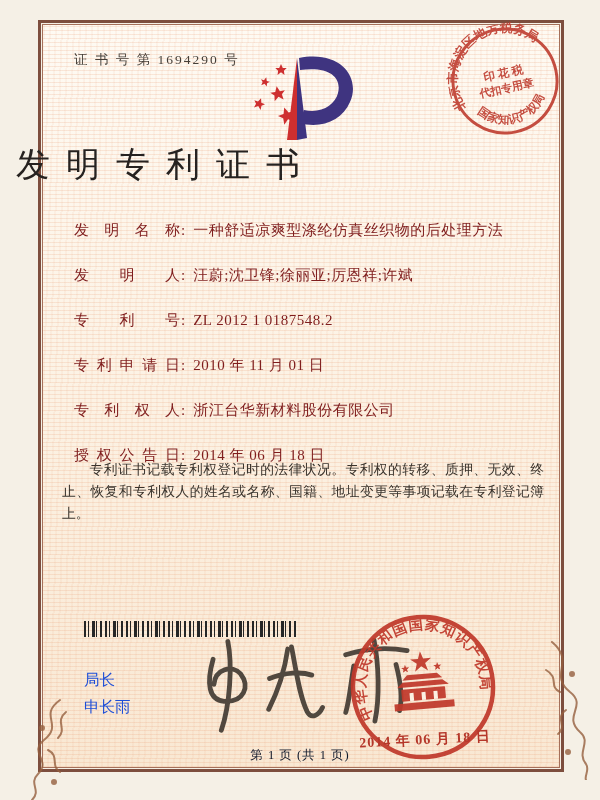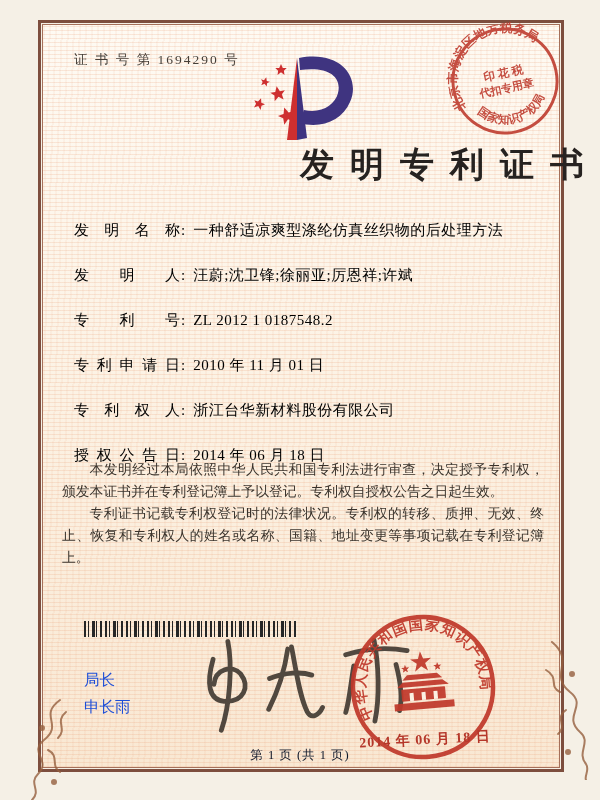--- a/index.html
+++ b/index.html
@@ -19,25 +19,25 @@
       repeating-linear-gradient(92deg, rgba(226,140,96,0.07) 0 2px, rgba(255,255,255,0) 2px 6px),
       repeating-linear-gradient(0deg, rgba(231,152,110,0.20) 0 1px, rgba(0,0,0,0) 1px 4px),
       linear-gradient(180deg,#fefaf3 0%,#fcf2e4 50%,#f9e8d3 100%);
   }
   .cert-no{
     position:absolute;left:74px;top:51px;font-size:13.5px;letter-spacing:2px;color:#453e37;
   }
   .logo{position:absolute;left:237px;top:52px;width:130px;height:94px;}
   .tax-stamp{position:absolute;left:448px;top:24px;width:114px;height:114px;transform:rotate(-12deg);opacity:.92;}
   .title{
-    position:absolute;left:0;right:0;top:142px;text-align:right;
-    font-size:34px;font-weight:bold;letter-spacing:16px;padding-left:16px;color:#262220;
+    position:absolute;left:0;right:0;top:142px;text-align:left;
+    font-size:34px;font-weight:normal;letter-spacing:16px;padding-left:16px;color:#262220;
   }
   .fields{position:absolute;left:74px;right:50px;top:220px;}
-  .field-row{margin-bottom:24px;font-size:15px;line-height:21px;color:#000000;}
+  .field-row{margin-bottom:24px;font-size:15px;line-height:21px;color:#7f1d1d;}
   .flabel{display:inline-block;width:106px;text-align:justify;text-align-last:justify;vertical-align:top;}
   .fcolon{display:inline-block;margin:0 8px 0 1px;}
   .fvalue{letter-spacing:.5px;}
   .body-text{position:absolute;left:62px;right:56px;top:459px;font-size:13.8px;line-height:22px;
     text-align:justify;color:#3a332c;}
   .body-text p{margin:0;text-indent:2em;}
   .barcode{
     position:absolute;left:84px;top:621px;width:212px;height:16px;
     background:repeating-linear-gradient(90deg,
       #262626 0 2px,transparent 2px 4px,
@@ -116,21 +116,20 @@
   </div>
   <div class="field-row">
     <span class="flabel">专利权人</span><span class="fcolon">:</span><span class="fvalue">浙江台华新材料股份有限公司</span>
   </div>
   <div class="field-row">
     <span class="flabel">授权公告日</span><span class="fcolon">:</span><span class="fvalue">2014 年 06 月 18 日</span>
   </div>
 </div>
 
 <div class="body-text">
-  <p>本发明经过本局依照中华人民共和国专利法进行审查，决定授予专利权，颁发本证书并在专利登记簿上予以登记。专利权自授权公告之日起生效。</p>
   <p>专利证书记载专利权登记时的法律状况。专利权的转移、质押、无效、终止、恢复和专利权人的姓名或名称、国籍、地址变更等事项记载在专利登记簿上。</p>
 </div>
 
 <div class="barcode"></div>
 
 <div class="signer">
   <div>局长</div>
   <div>申长雨</div>
 </div>
 

